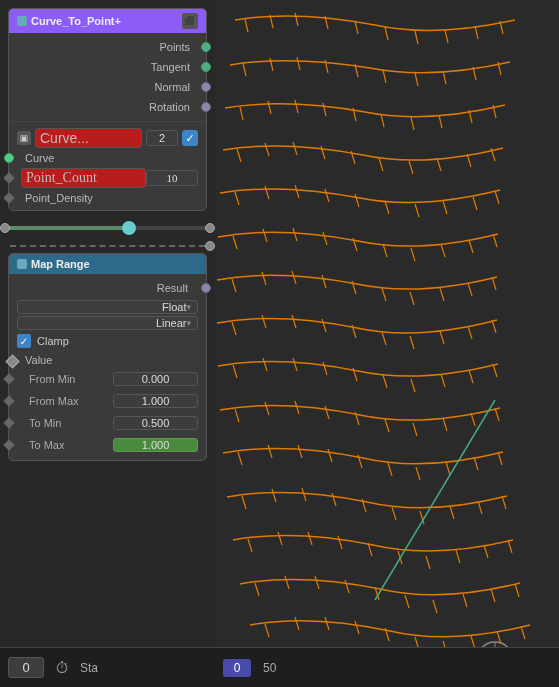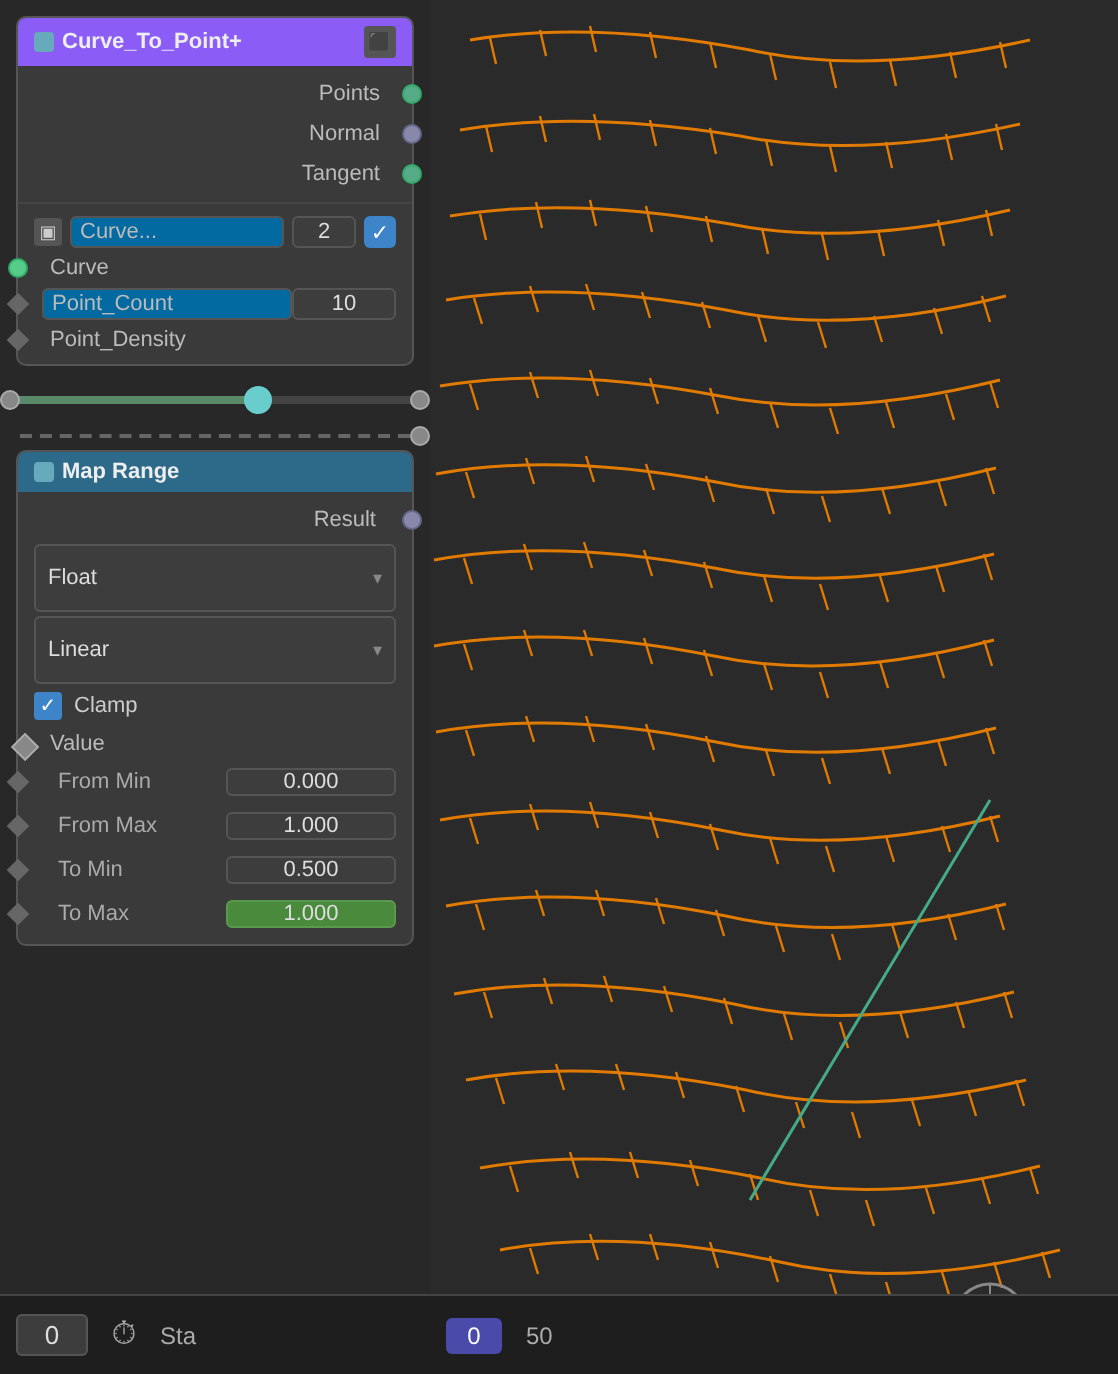--- a/index.html
+++ b/index.html
@@ -130,25 +130,25 @@
 
     .field-icon {
       width: 14px; height: 14px;
       background: #555;
       border-radius: 2px;
       font-size: 9px;
       display: flex; align-items: center; justify-content: center;
     }
 
     .field-dropdown {
-      background: #0369a1;
+      background: #b91c1c;
       border: 1px solid #555;
       border-radius: 3px;
       padding: 1px 4px;
-      font-size: 11px;
+      font-size: 14px;
       color: #bbb;
       display: flex; align-items: center; gap: 2px;
       flex: 1;
     }
 
     .field-number {
       background: #3d3d3d;
       border: 1px solid #555;
       border-radius: 3px;
       padding: 1px 6px;
@@ -183,20 +183,21 @@
       position: absolute;
       left: -5px;
     }
 
     
     .point-count-row {
       display: flex;
       align-items: center;
       gap: 0;
       padding: 2px 8px;
+      font-family: Liberation Serif, serif;
     }
 
     .pc-val {
       background: #3d3d3d;
       border: 1px solid #555;
       border-radius: 3px;
       color: #ddd;
       font-size: 11px;
       padding: 1px 6px;
       width: 52px;
@@ -308,25 +309,25 @@
       color: #bbb;
       margin-right: 8px;
     }
 
     .dropdown-full {
       display: flex;
       align-items: center;
       background: #3d3d3d;
       border: 1px solid #555;
       border-radius: 3px;
-      padding: 10px 6px;
+      padding: 0 6px;
       font-size: 11px;
       color: #ddd;
       margin: 2px 8px;
-      justify-content: space-between;
+      justify-content: flex-end;
       cursor: pointer;
     }
 
     .dropdown-arrow {
       font-size: 9px;
       color: #888;
     }
 
     .clamp-row {
       display: flex;
@@ -627,26 +628,30 @@
       </div>
       <span class="node-icon">⬛</span>
     </div>
     <div class="node-body">
 
       <div class="node-row">
         <span class="node-label">Points</span>
         <span class="node-socket socket-green"></span>
       </div>
       <div class="node-row">
+        <span class="node-label">Tangent</span>
+        <span class="node-socket socket-green"></span>
+      </div>
+      <div class="node-row">
         <span class="node-label">Normal</span>
         <span class="node-socket socket-purple"></span>
       </div>
       <div class="node-row">
-        <span class="node-label">Tangent</span>
-        <span class="node-socket socket-green"></span>
+        <span class="node-label">Rotation</span>
+        <span class="node-socket socket-purple"></span>
       </div>
 
       <div class="node-divider"></div>
 
       <div class="node-field-row">
         <span class="field-icon">▣</span>
         <div class="field-dropdown">
           <span>Curve...</span>
         </div>
         <span class="field-number">2</span>

